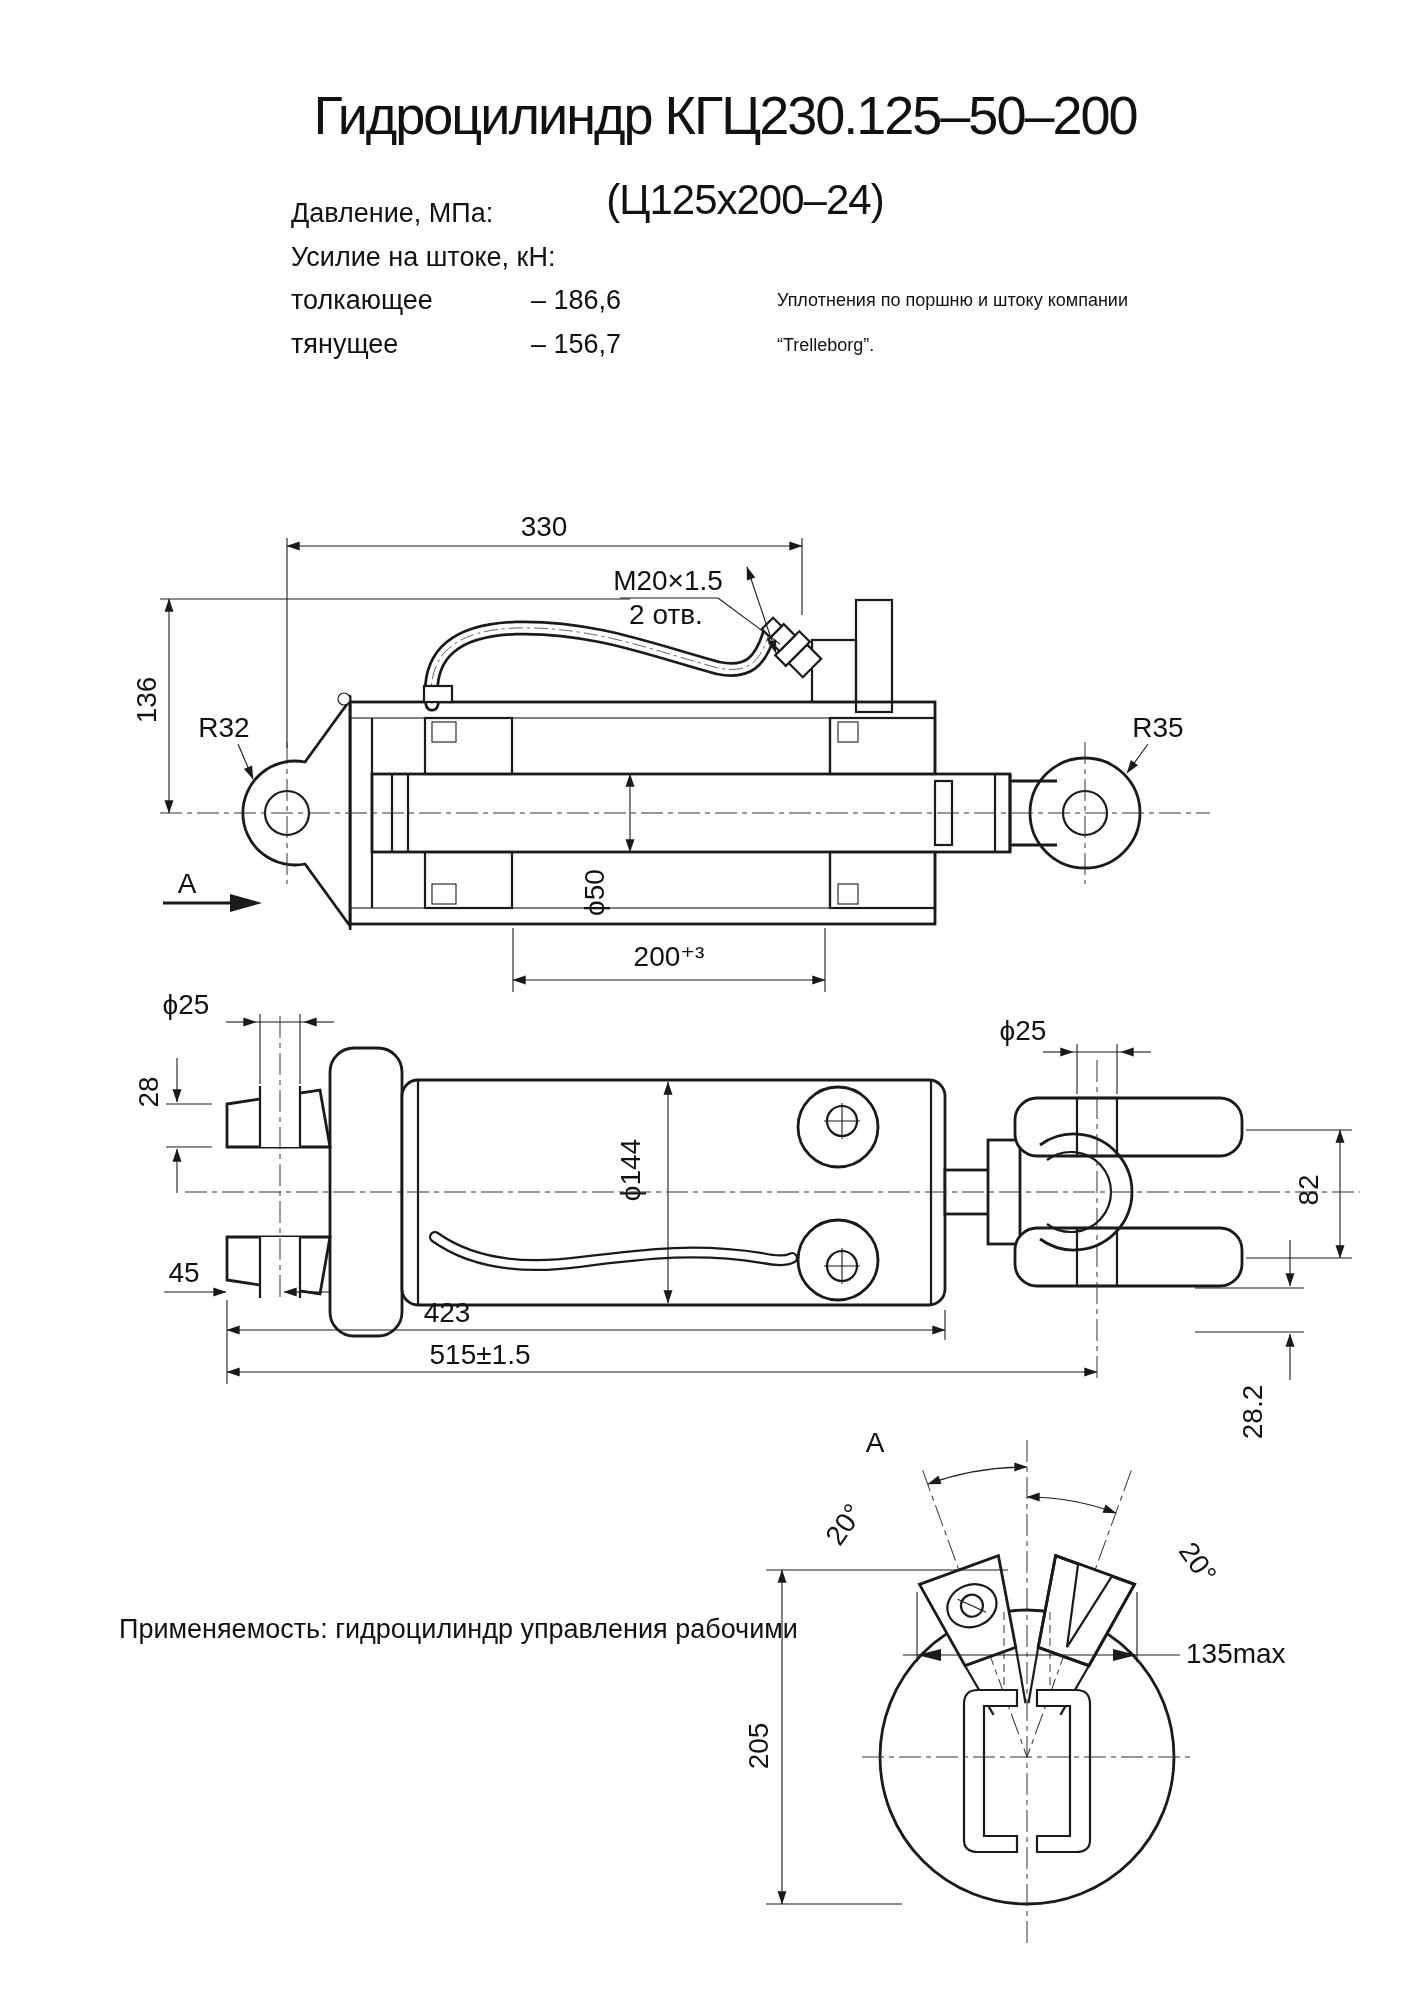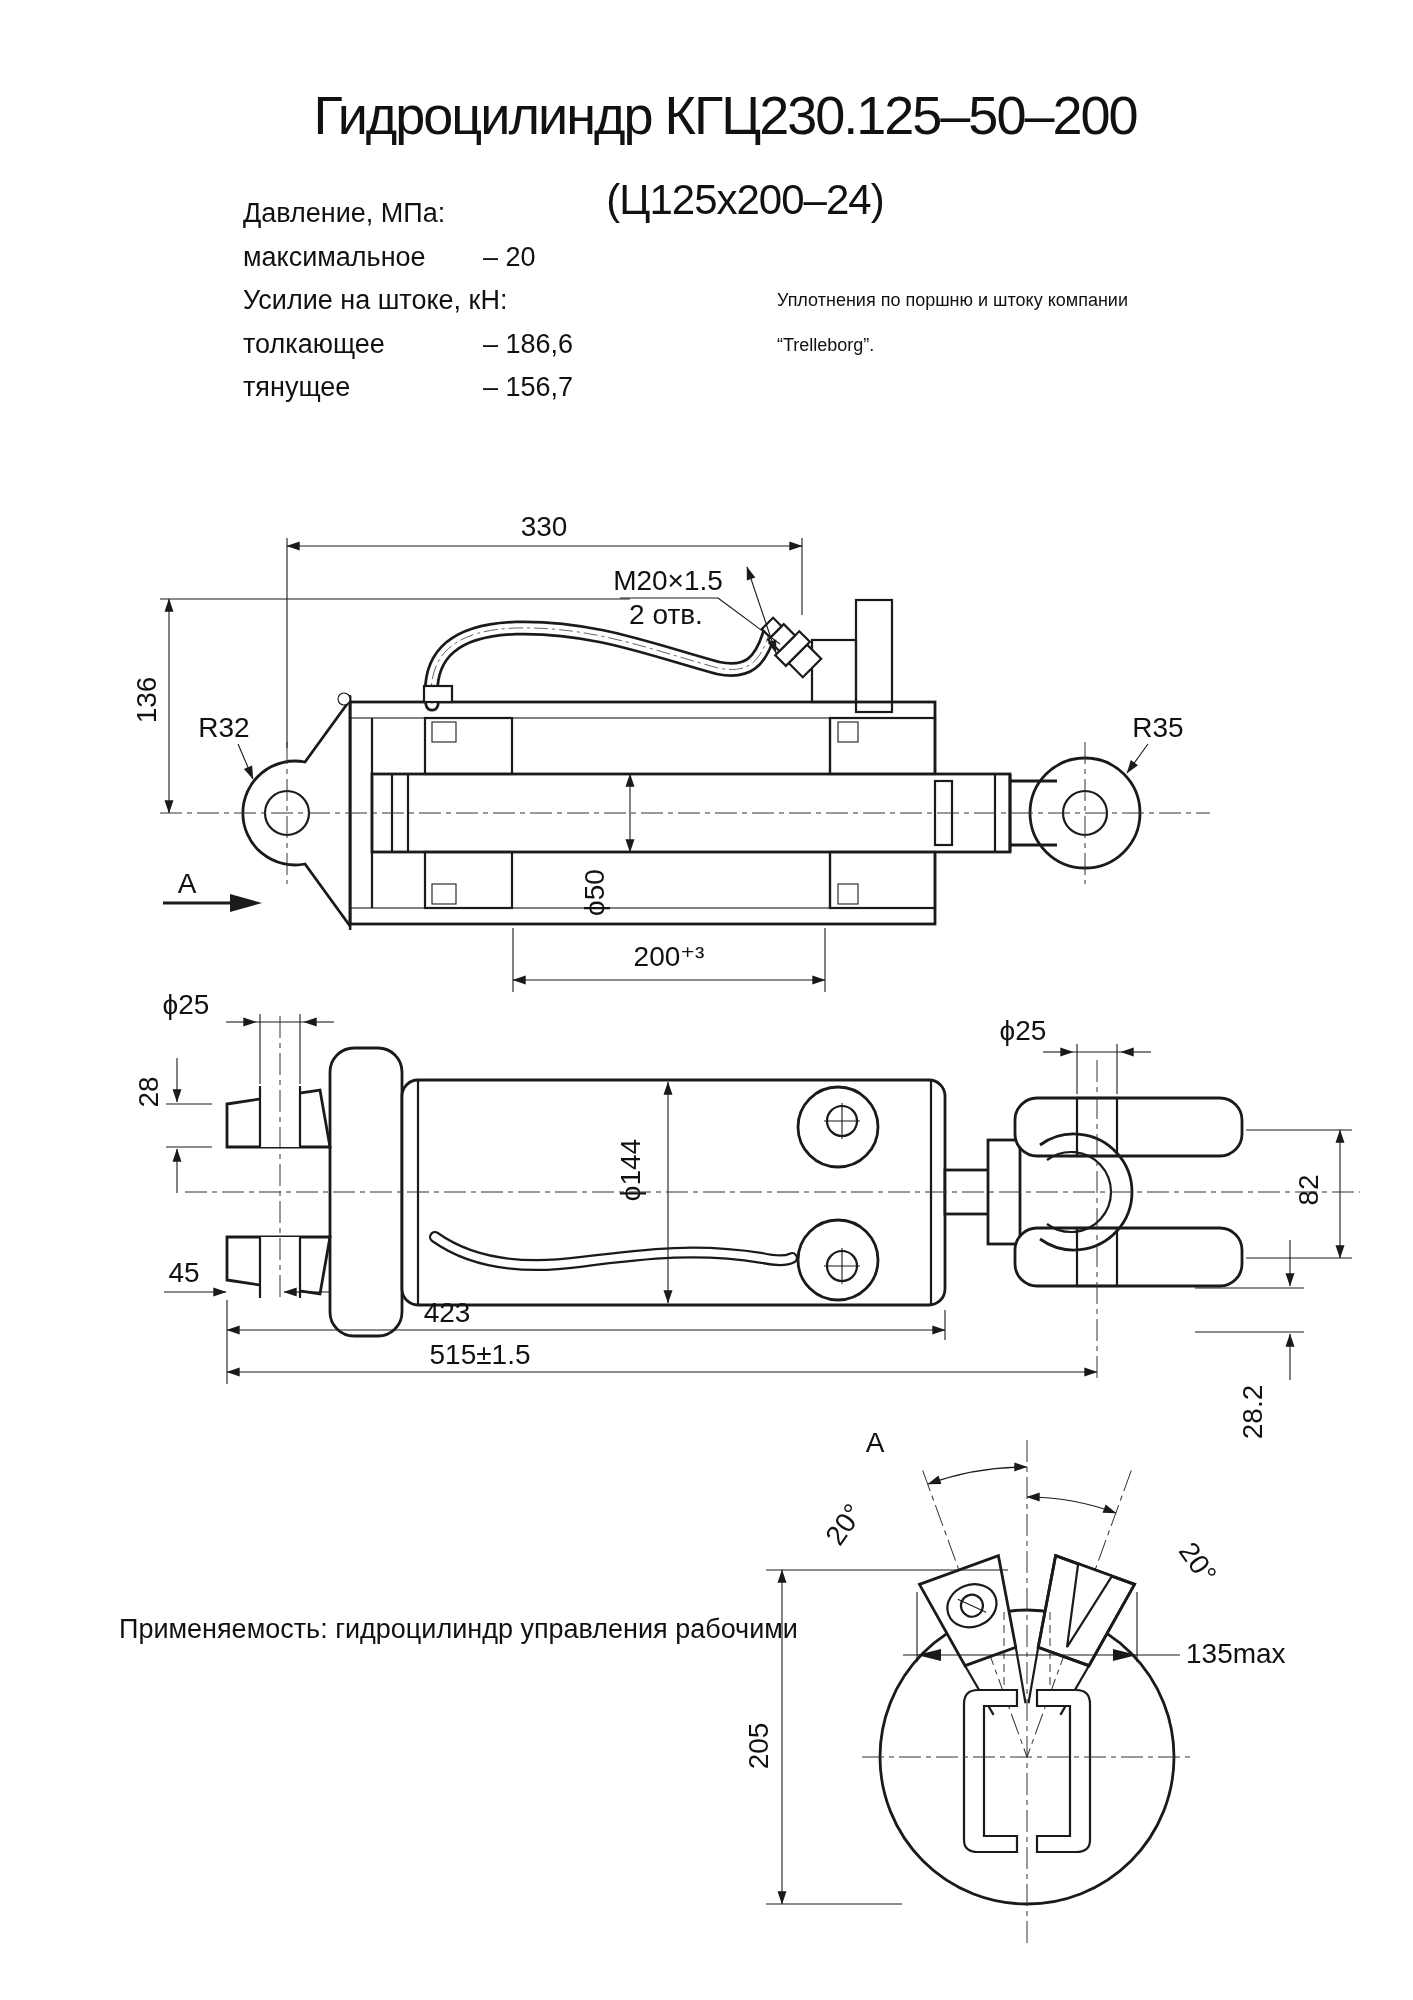--- a/index.html
+++ b/index.html
@@ -2,21 +2,21 @@
 <html><head>
 <meta charset="utf-8">
 <style>
   html,body{margin:0;padding:0;background:#f4f4f2;}
   #page{position:relative;width:1413px;height:2000px;background:#ffffff;
         font-family:"Liberation Sans","DejaVu Sans",sans-serif;color:#111;overflow:hidden;}
   .abs{position:absolute;}
   #title{top:84px;left:10px;width:1430px;text-align:center;font-size:54px;letter-spacing:-2px;white-space:nowrap;}
   #subtitle{top:176px;left:80px;width:1330px;text-align:center;font-size:42px;letter-spacing:-1px;white-space:nowrap;}
   #specs{top:192px;left:243px;font-size:27px;line-height:43.5px;white-space:nowrap;}
-  .spec-row .lbl{display:inline-block;width:240px;}
+  .spec-row .lbl{display:inline-block;width:240px;margin-left:48px;}
   #note{top:278px;left:777px;font-size:18px;line-height:45px;white-space:nowrap;}
   #application{top:1608px;left:103px;font-size:27px;line-height:43px;white-space:nowrap;margin-left:16px;}
   svg{position:absolute;top:0;left:0;}
   svg text{font-family:"Liberation Sans","DejaVu Sans",sans-serif;font-size:28px;fill:#111;}
   .thin{stroke:#1a1a1a;stroke-width:1.1;fill:none;}
   .bold{stroke:#1a1a1a;stroke-width:2.8;fill:none;}
   .med{stroke:#1a1a1a;stroke-width:2.2;fill:none;}
   .wfill{fill:#ffffff;}
   .cl{stroke:#333;stroke-width:1;fill:none;stroke-dasharray:22 5 5 5;}
   .dash{stroke:#333;stroke-width:1;fill:none;stroke-dasharray:8 5;}
@@ -24,21 +24,20 @@
 </head>
 <body>
 
 <div id="page">
 
   <div id="title" class="abs">Гидроцилиндр КГЦ230.125–50–200</div>
   <div id="subtitle" class="abs">(Ц125х200–24)</div>
 
   <div id="specs" class="abs">
     <div class="spec-row"><span class="lbl">Давление, МПа:</span><span></span></div>
-    <div class="spec-row"><span class="lbl">максимальное</span><span>– 20</span></div>
     <div class="spec-row"><span class="lbl">Усилие на штоке, кН:</span><span></span></div>
     <div class="spec-row"><span class="lbl">толкающее</span><span>– 186,6</span></div>
     <div class="spec-row"><span class="lbl">тянущее</span><span>– 156,7</span></div>
   </div>
 
   <div id="note" class="abs">
     <div>Уплотнения по поршню и штоку компании</div>
     <div>“Trelleborg”.</div>
   </div>
 

